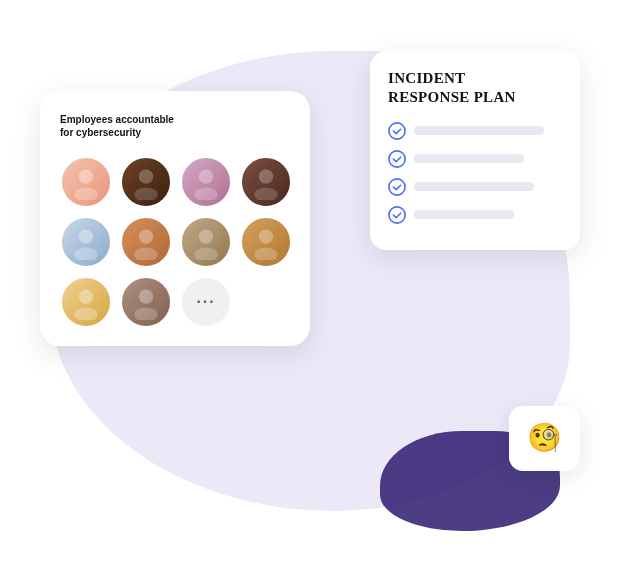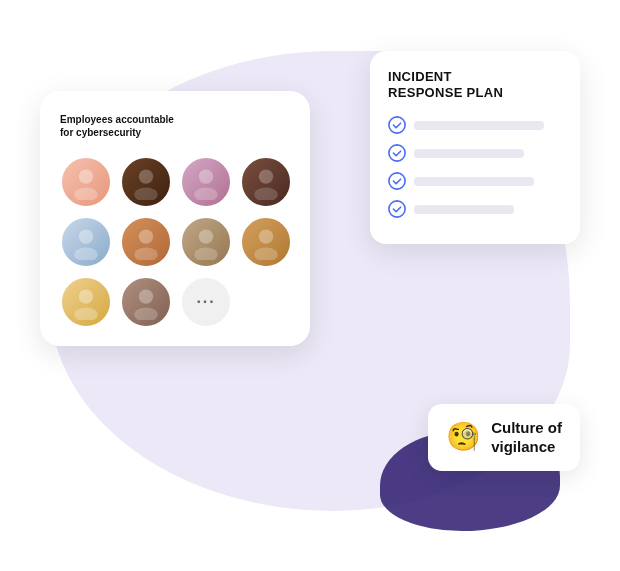--- a/index.html
+++ b/index.html
@@ -101,27 +101,28 @@
       right: 20px;
       width: 210px;
       background: #ffffff;
       border-radius: 16px;
       padding: 18px 18px 16px;
       box-shadow: 0 8px 30px rgba(0,0,0,0.10);
       z-index: 2;
     }
 
     .incident-card h3 {
-      font-size: 13px;
+      font-size: 15px;
       font-weight: 800;
       color: #111;
       text-transform: uppercase;
       margin-bottom: 14px;
       line-height: 1.3;
       letter-spacing: 0.3px;
+      font-family: Liberation Serif, serif;
     }
 
     .checklist-item {
       display: flex;
       align-items: center;
       gap: 8px;
       margin-bottom: 10px;
     }
 
     .check-icon {
@@ -289,15 +290,14 @@
       <svg class="check-icon" viewBox="0 0 20 20" fill="none">
         <circle cx="10" cy="10" r="9" stroke="#4a6cf7" stroke-width="1.8"></circle>
         <polyline points="6,10 9,13 14,8" stroke="#4a6cf7" stroke-width="1.8" stroke-linecap="round" stroke-linejoin="round"></polyline>
       </svg>
       <div class="check-line" style="width:100px;"></div>
     </div>
   </div>
 
   <div class="culture-card">
     <span class="emoji">🧐</span>
-    <span>Culture of<br>vigilance</span>
   </div>
 </div>
 
 </body></html>

